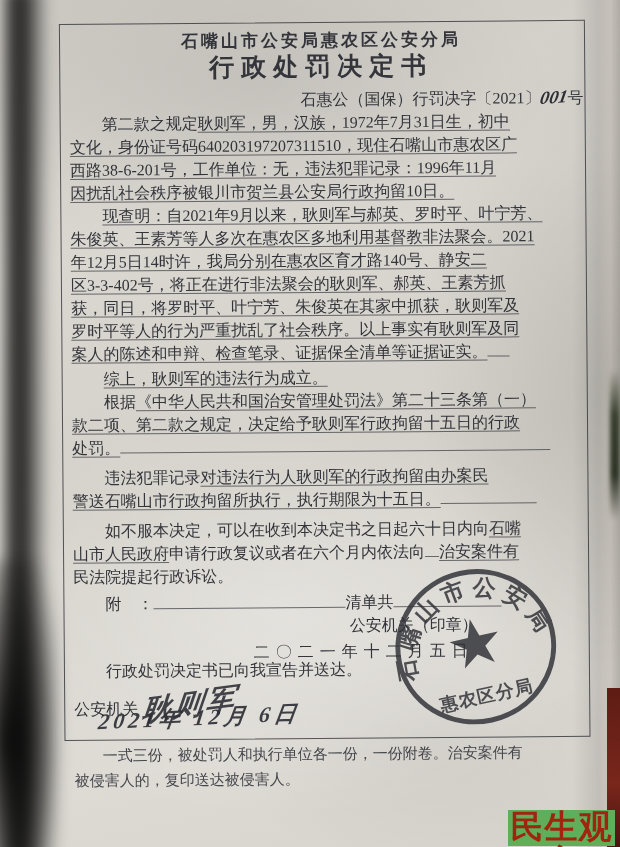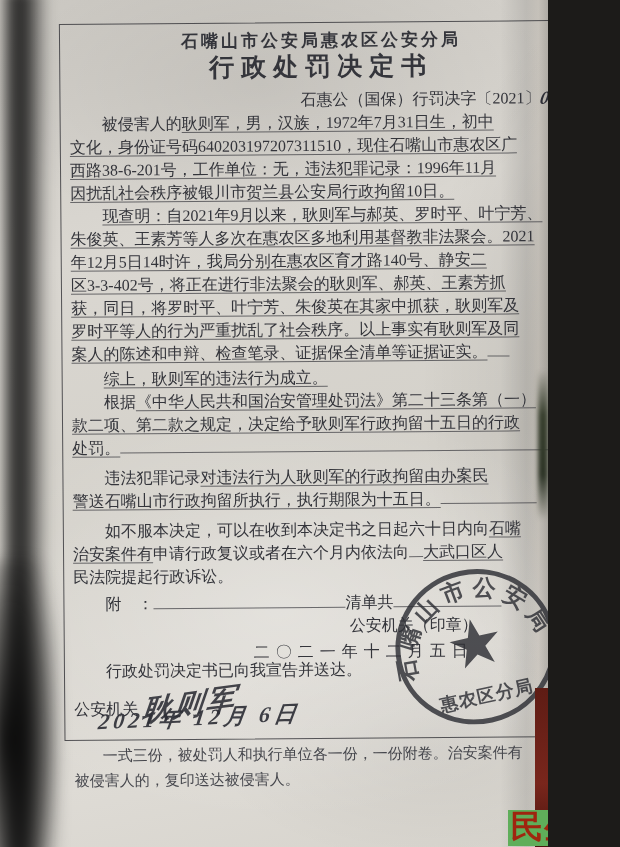--- a/index.html
+++ b/index.html
@@ -1,18 +1,18 @@
 <!DOCTYPE html>
 <html><head>
 <meta charset="utf-8">
 <style>
   html,body{margin:0;padding:0;}
   body{width:620px;height:847px;overflow:hidden;background:#1c1b19;
        font-family:"Liberation Serif","DejaVu Serif",serif;}
-  #stage{position:relative;width:548px;height:847px;overflow:hidden;}
+  #stage{position:relative;width:620px;height:847px;overflow:hidden;}
 
   
   .paper{position:absolute;left:0;top:0;width:620px;height:847px;
     background:
       radial-gradient(ellipse 420px 220px at 42% 10%, rgba(0,0,0,0.07), transparent 70%),
       radial-gradient(ellipse 260px 520px at 98% 45%, rgba(0,0,0,0.10), transparent 72%),
       radial-gradient(ellipse 480px 300px at 45% 72%, rgba(255,255,255,0.28), transparent 70%),
       radial-gradient(ellipse 300px 160px at 70% 88%, rgba(0,0,0,0.05), transparent 75%),
       linear-gradient(168deg,#ccc9c3 0%,#dad7d1 28%,#d4d1ca 55%,#dedbd5 82%,#d6d3cc 100%);}
   .crease-right{position:absolute;right:0;top:0;width:48px;height:847px;
@@ -72,21 +72,21 @@
 
   <div class="tilt">
     <div class="frame"></div>
 
     <div class="centered agency ink">石嘴山市公安局惠农区公安分局</div>
     <div class="centered title ink">行政处罚决定书</div>
     <div class="docno ink"><span>石惠公（国保）行罚决字〔2021〕</span><span class="hand hand-no">001</span><span>号</span></div>
 
     <div class="body-flow">
 
-      <div class="ln ind"><span>被侵害人的</span><span class="u">耿则军，男，汉族，1972年7月31日生，初中</span></div>
+      <div class="ln ind"><span>第二款之规定</span><span class="u">耿则军，男，汉族，1972年7月31日生，初中</span></div>
       <div class="ln"><span class="u">文化，身份证号码640203197207311510，现住石嘴山市惠农区广</span></div>
       <div class="ln"><span class="u">西路38-6-201号，工作单位：无，违法犯罪记录：1996年11月</span></div>
       <div class="ln"><span class="u">因扰乱社会秩序被银川市贺兰县公安局行政拘留10日。</span></div>
 
       <div class="ln ind"><span class="u">现查明：</span><span class="u">自2021年9月以来，耿则军与郝英、罗时平、叶宁芳、</span></div>
       <div class="ln"><span class="u">朱俊英、王素芳等人多次在惠农区多地利用基督教非法聚会。2021</span></div>
       <div class="ln"><span class="u">年12月5日14时许，我局分别在惠农区育才路140号、静安二</span></div>
       <div class="ln"><span class="u">区3-3-402号，将正在进行非法聚会的耿则军、郝英、王素芳抓</span></div>
       <div class="ln"><span class="u">获，同日，将罗时平、叶宁芳、朱俊英在其家中抓获，耿则军及</span></div>
       <div class="ln"><span class="u">罗时平等人的行为严重扰乱了社会秩序。以上事实有耿则军及同</span></div>
@@ -95,21 +95,21 @@
       <div class="ln ind gap2"><span class="u">综上，耿则军的违法行为成立。</span></div>
 
       <div class="ln ind"><span>根据</span><span class="u">《中华人民共和国治安管理处罚法》第二十三条第（一）</span></div>
       <div class="ln"><span class="u">款二项、第二款之规定，决定给予耿则军行政拘留十五日的行政</span></div>
       <div class="ln"><span class="u">处罚。</span><span class="blank" style="width:430px"></span></div>
 
       <div class="ln ind gap7"><span>违法犯罪记录</span><span class="u">对违法行为人耿则军的行政拘留由办案民</span></div>
       <div class="ln"><span class="u">警送石嘴山市行政拘留所执行，执行期限为十五日。</span><span class="blank" style="width:96px"></span></div>
 
       <div class="ln ind gap7"><span>如不服本决定，可以在收到本决定书之日起六十日内向</span><span class="u">石嘴</span></div>
-      <div class="ln"><span class="u">治安案件有</span><span>申请行政复议或者在六个月内依法向</span><span class="blank" style="width:14px"></span><span class="u">大武口区人</span></div>
+      <div class="ln"><span class="u">山市人民政府</span><span>申请行政复议或者在六个月内依法向</span><span class="blank" style="width:14px"></span><span class="u">治安案件有</span></div>
       <div class="ln"><span>民法院提起行政诉讼。</span></div>
     </div>
 
     <div class="abs" style="left:104px;top:592px;"><span>附　：</span><span class="blank" style="width:192px"></span><span>清单共</span><span class="blank" style="width:108px"></span></div>
 
     <div class="abs" style="left:348px;top:616px;">公安机关（印章）</div>
     <div class="abs" style="left:252px;top:642px;letter-spacing:6px;">二〇二一年十二月五日</div>
 
     <div class="abs" style="left:104px;top:660px;">行政处罚决定书已向我宣告并送达。</div>
     <div class="abs" style="left:72px;top:684px;"><span>公安机关</span>&nbsp;<span class="hand sig">耿则军</span></div>

